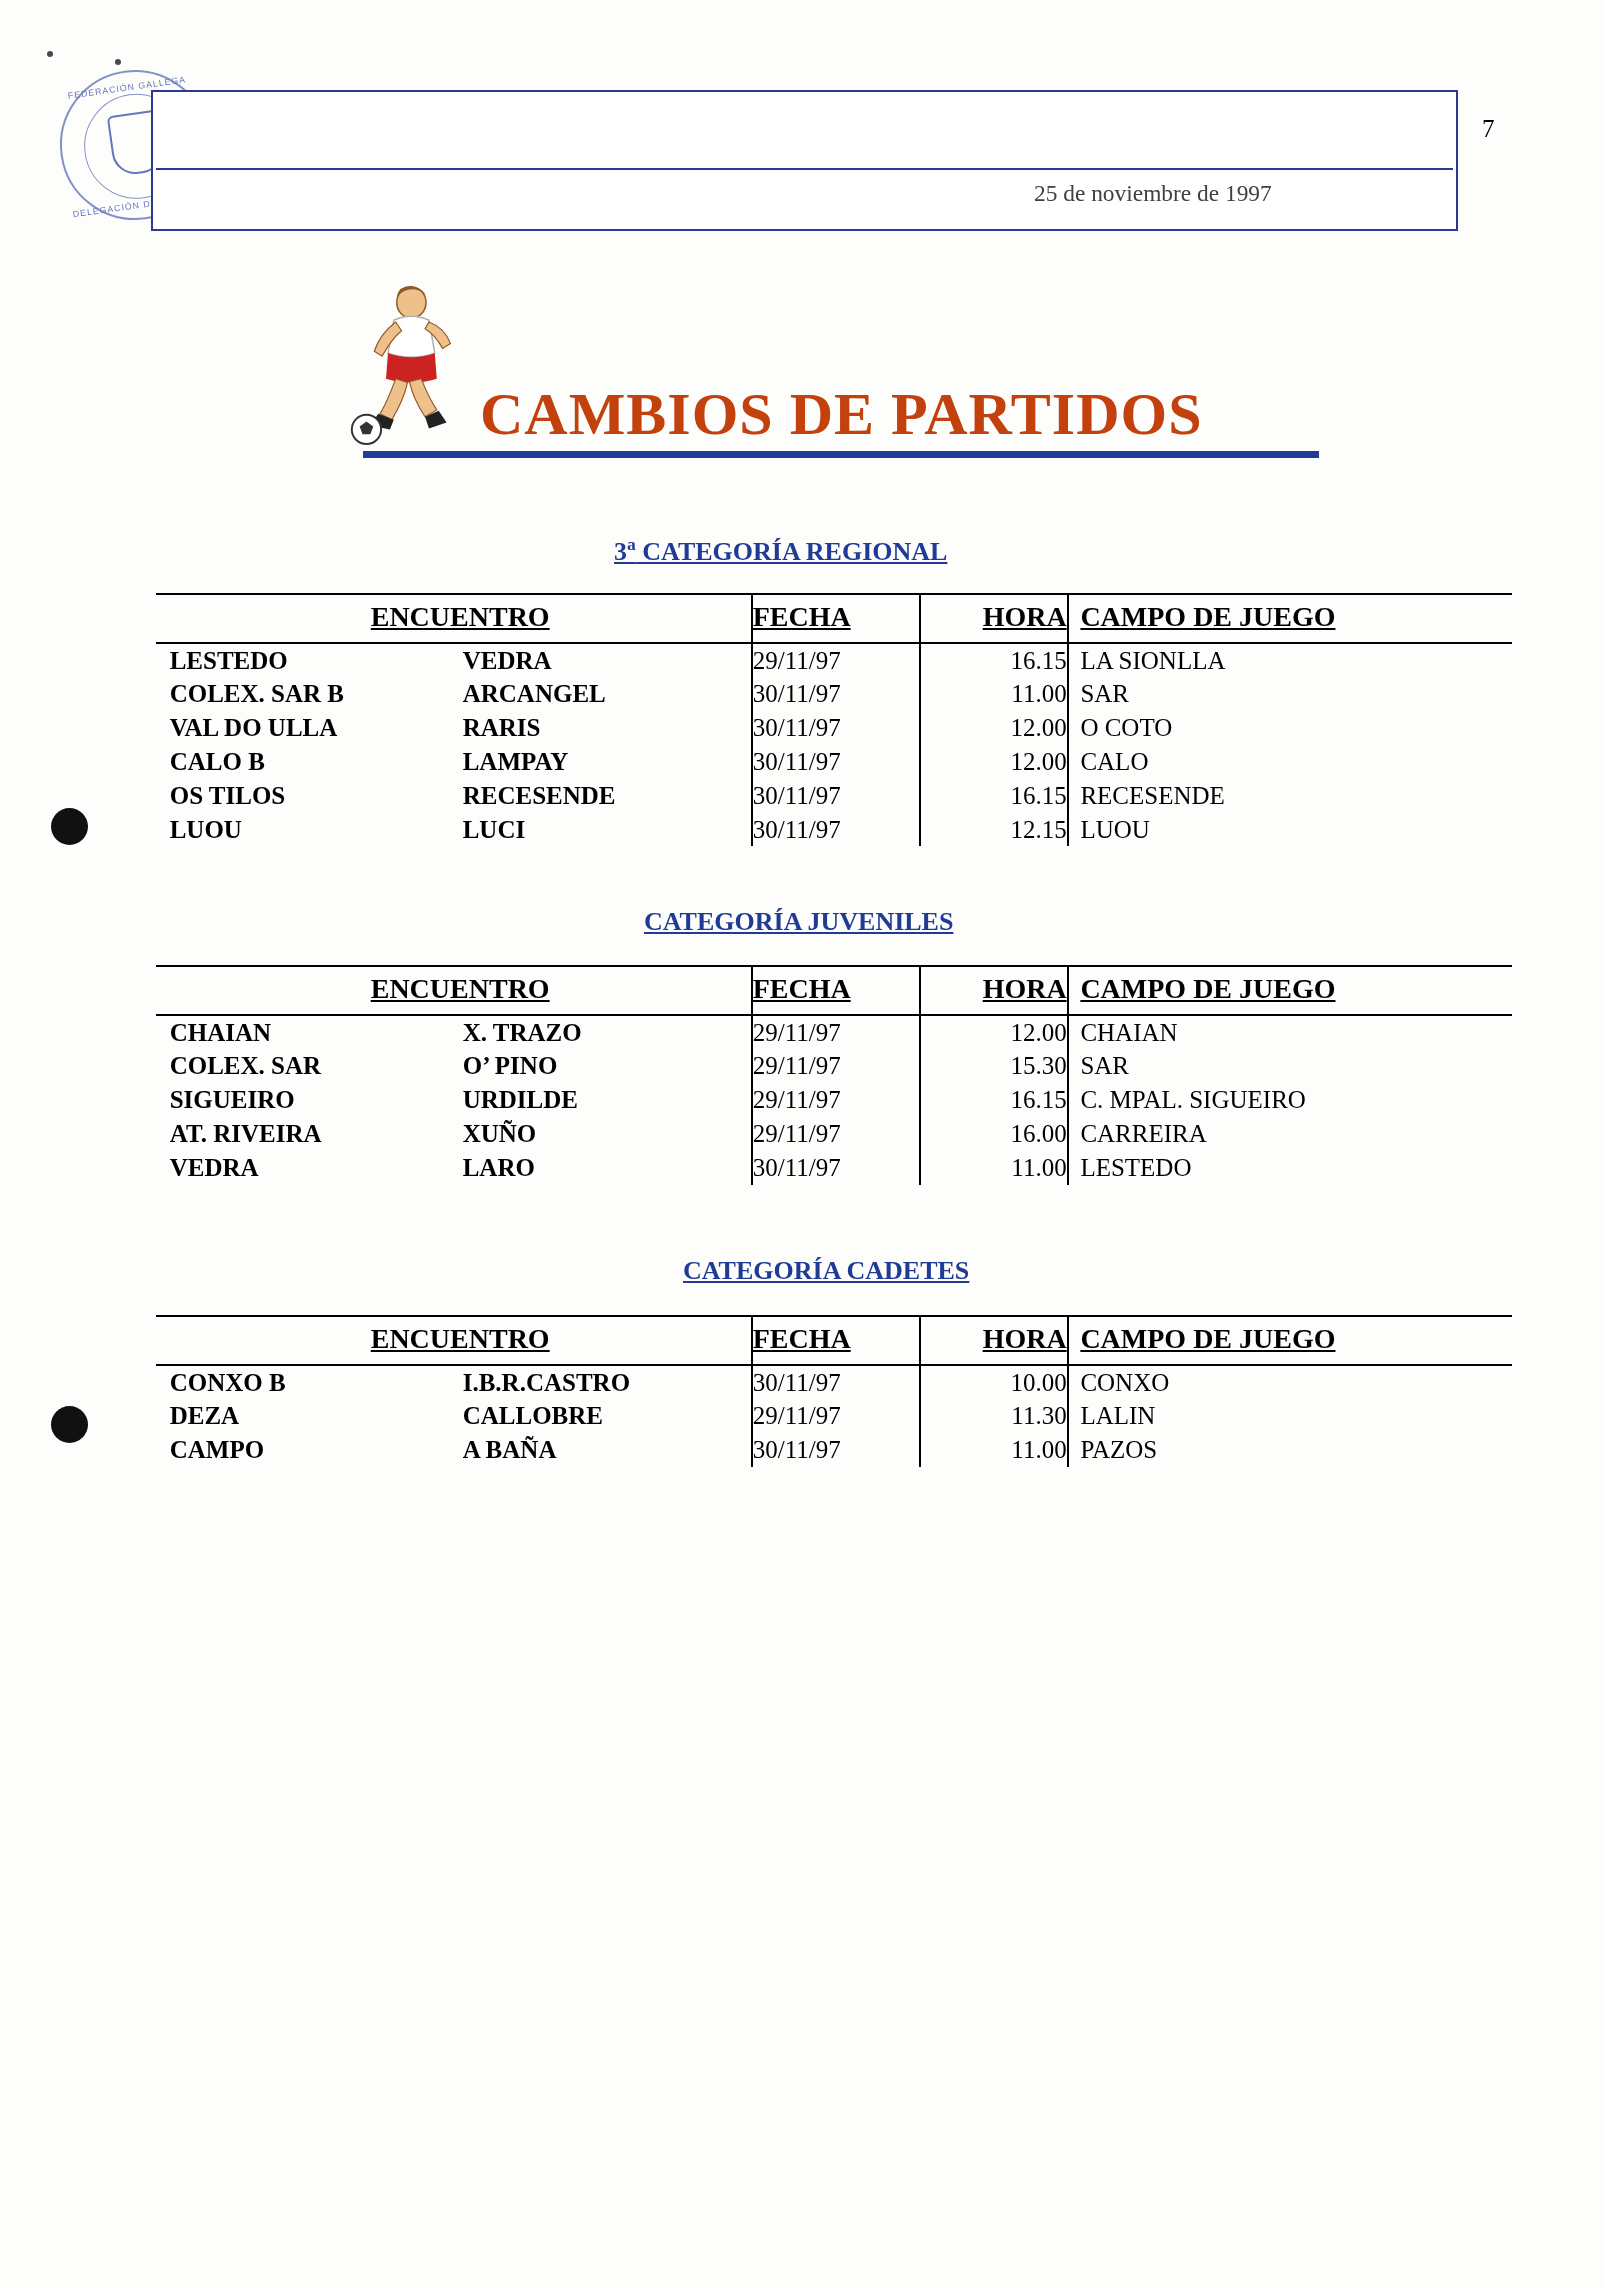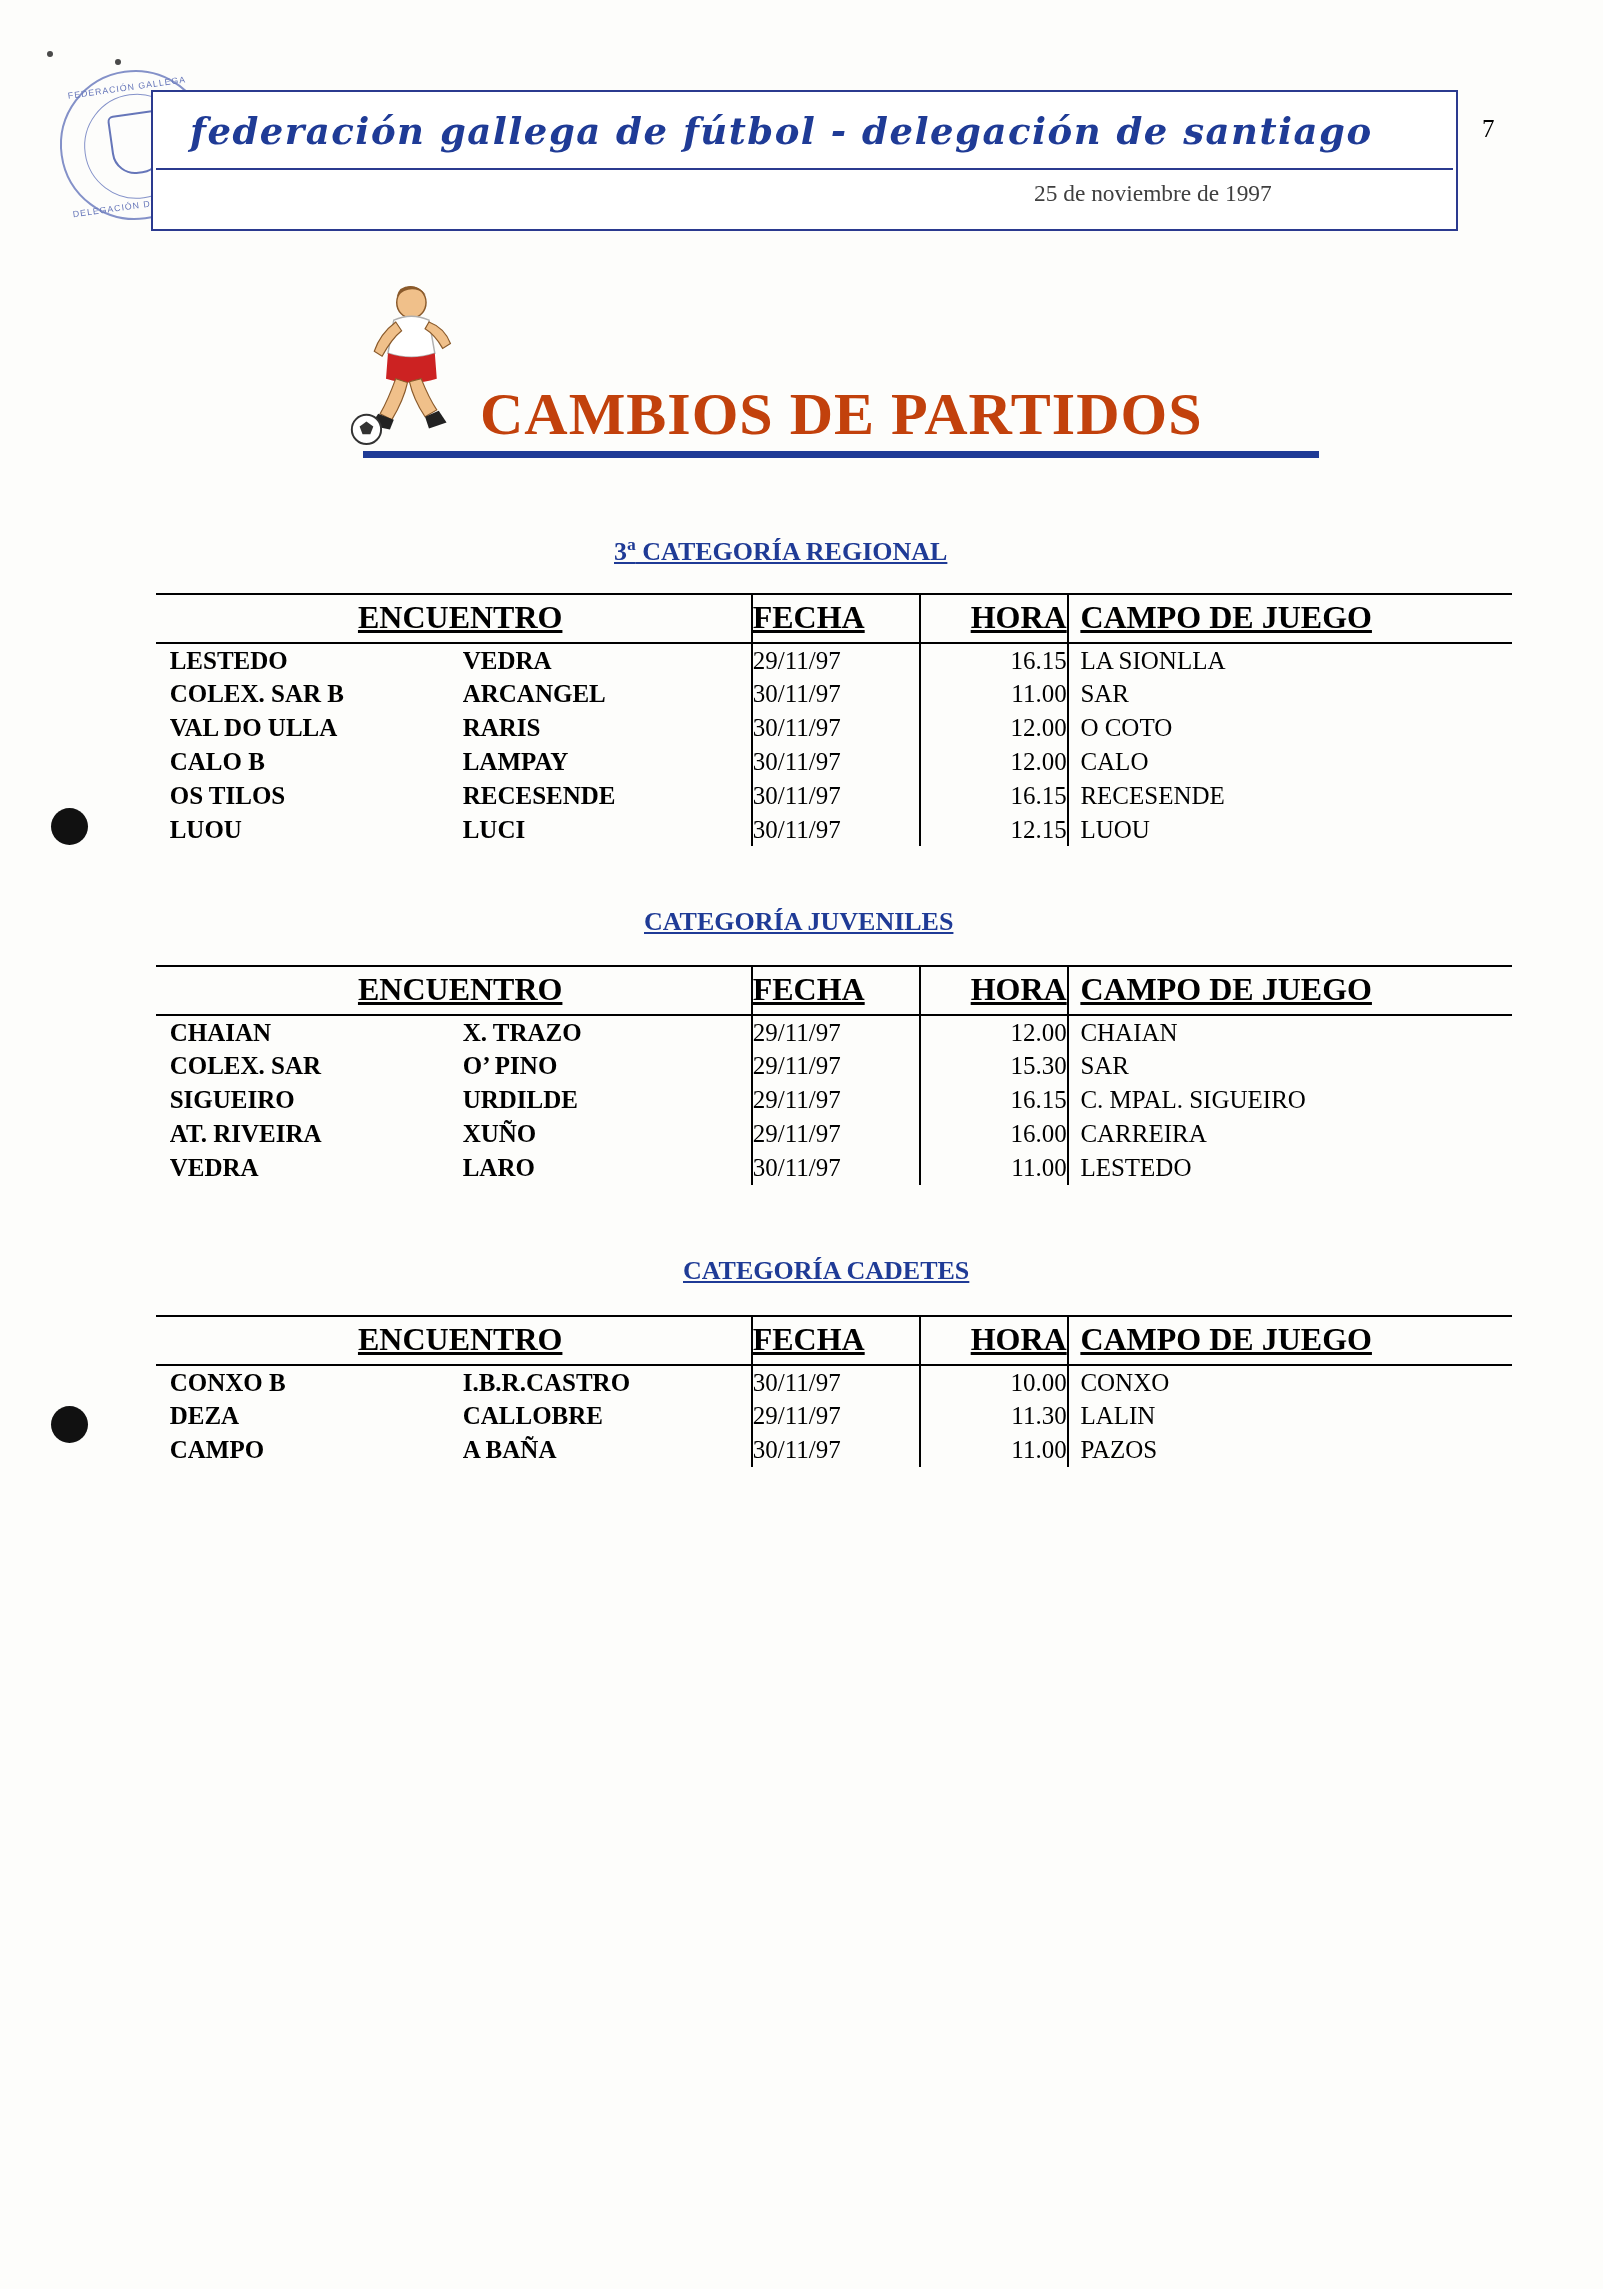--- a/index.html
+++ b/index.html
@@ -172,21 +172,21 @@
   .tbl {
     position: absolute;
     border-collapse: collapse;
     width: 1356px;
     font-family: "Liberation Serif", serif;
   }
   .tbl .hdr-row td {
     border-top: 2px solid #000;
     border-bottom: 2px solid #000;
     font-weight: bold;
-    font-size: 32px;
+    font-size: 28px;
     padding: 3.9px 0 5.9px 0;
     height: 37px;
   }
   .tbl td {
     font-size: 25px;
     padding: 2.9px 0;
     vertical-align: middle;
   }
   .c-home   { width: 293px; padding-left: 13.7px !important; font-weight: bold; }
   .c-away   { width: 288px; font-weight: bold; }
@@ -216,21 +216,20 @@
   <div class="hole-punch" style="left:51px;top:1406px;"></div>
 
   <div class="seal">
     <div class="seal-inner"></div>
     <div class="seal-shield"></div>
     <div class="seal-text-top">FEDERACIÓN GALLEGA</div>
     <div class="seal-text-bottom">DELEGACIÓN DE SANTIAGO</div>
   </div>
 
   <div class="header-box"></div>
-  <div class="header-title">federación gallega de fútbol  -  delegación de santiago</div>
   <div class="header-rule"></div>
   <div class="header-date">25 de noviembre de 1997</div>
   <div class="page-number">7</div>
 
   <svg class="player-icon" viewBox="0 0 130 170">
 
     <ellipse cx="70" cy="22" rx="15" ry="16" fill="#f0c08a" stroke="#8a5a2b" stroke-width="1.5"></ellipse>
     <path d="M55 16 q14 -14 30 -2 q-6 -8 -16 -9 q-12 0 -14 11z" fill="#8a5a2b"></path>
 
     <path d="M52 40 q18 -8 36 0 l6 34 q-24 8 -48 0z" fill="#ffffff" stroke="#b0b0b0" stroke-width="1.5"></path>

